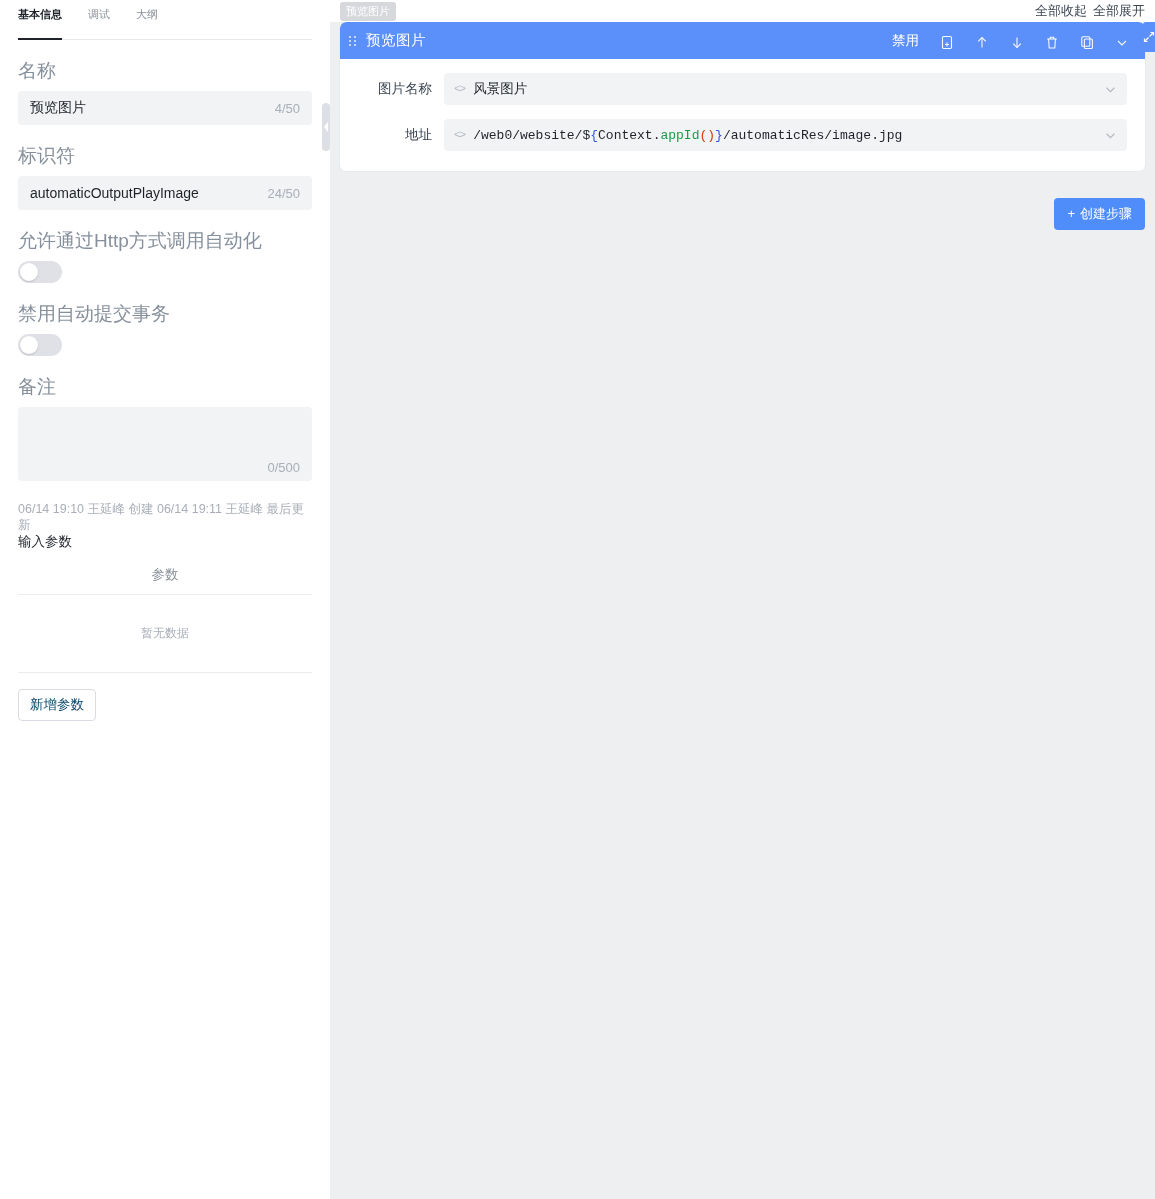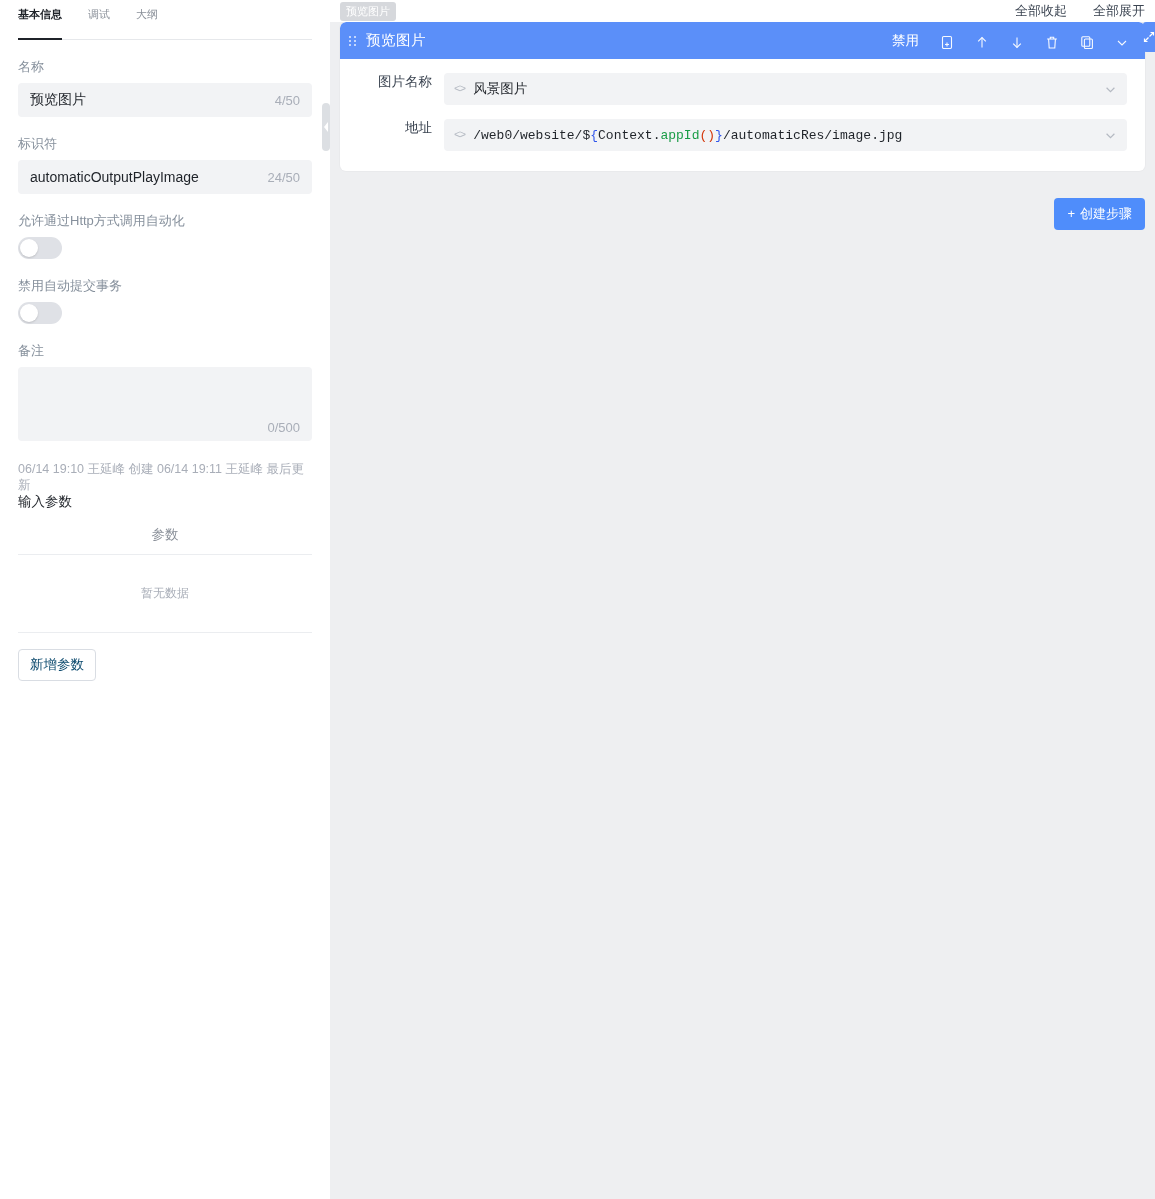--- a/index.html
+++ b/index.html
@@ -46,21 +46,21 @@
   }
   .tab.active::after {
     content: "";
     position: absolute;
     left: 0; right: 0; bottom: -1px;
     height: 2px;
     background: #1f2329;
   }
 
   .field-label {
-    font-size: 13px;
+    font-size: 19px;
     color: #86909c;
     margin-top: 18px;
     margin-bottom: 7px;
   }
   .input-box {
     background: #f2f3f5;
     border-radius: 4px;
     height: 34px;
     display: flex;
     align-items: center;
@@ -194,21 +194,21 @@
     color: #ffffff;
     font-size: 11px;
     line-height: 1;
     padding: 4px 6px;
     border-radius: 3px;
     cursor: pointer;
   }
   .topbar-actions {
     margin-left: auto;
     display: flex;
-    gap: 26px;
+    gap: 6px;
     align-items: center;
   }
   .topbar-actions .link {
     font-size: 13px;
     color: #3c4552;
     cursor: pointer;
   }
 
   .step-card {
     background: #ffffff;
@@ -257,20 +257,21 @@
     align-items: center;
     justify-content: center;
     cursor: pointer;
     opacity: .95;
   }
   .ico svg { display: block; }
 
   .step-body { padding: 14px 18px 20px 18px; }
   .row {
     display: flex;
+    align-items: center;
     margin-bottom: 14px;
   }
   .row:last-child { margin-bottom: 0; }
   .row-label {
     width: 74px;
     text-align: right;
     font-size: 13.5px;
     color: #3c4552;
     margin-right: 12px;
     flex: 0 0 74px;

